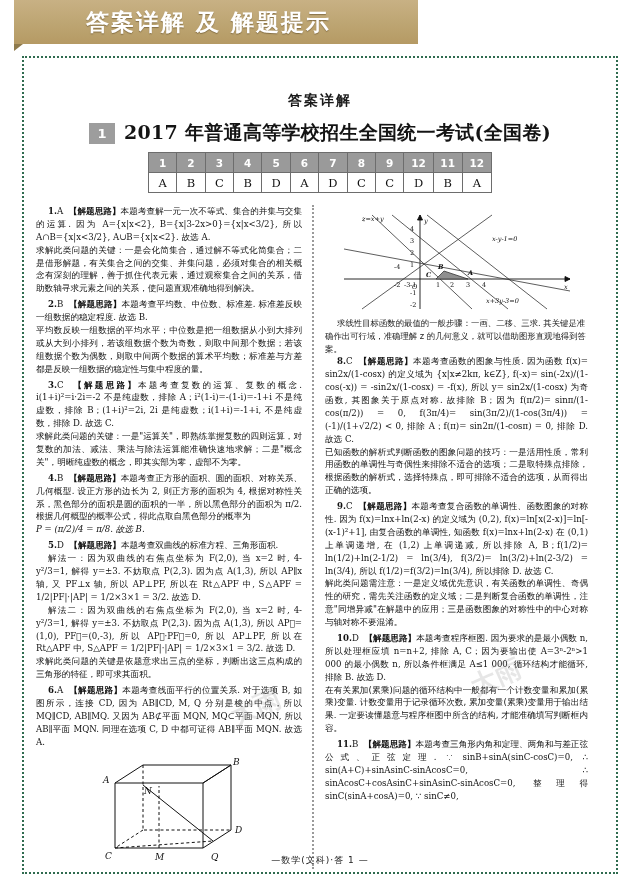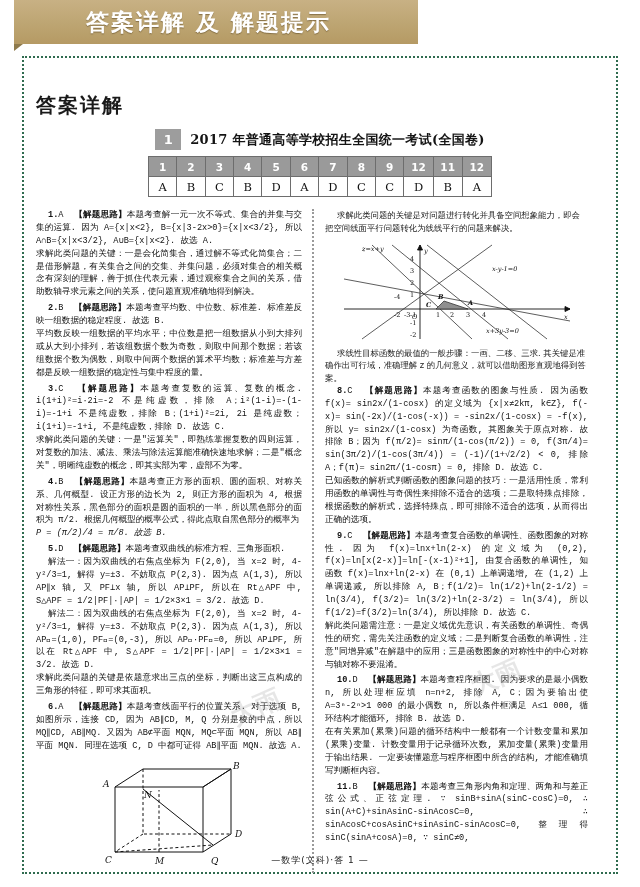--- a/index.html
+++ b/index.html
@@ -31,33 +31,33 @@
     width:596px;height:818px;
     border:2px dotted #2f6b4f;
     box-sizing:border-box;
   }
   .page{
     position:absolute;left:30px;top:62px;width:580px;height:806px;
     box-sizing:border-box;padding:4px 6px 0 6px;
   }
   
   .doc-title{
-    font-size:20px;font-weight:bold;color:#1a1a1a;
+    text-align:center;font-size:14px;font-weight:bold;color:#1a1a1a;
     letter-spacing:2px;margin:26px 0 10px 0;
     font-family:"DejaVu Sans","Liberation Sans",sans-serif;
   }
   .exam-row{
     display:flex;align-items:center;justify-content:center;gap:9px;margin:0 0 6px 0;
   }
   .exam-badge{
     width:26px;height:21px;background:#9d9d9d;color:#ffffff;
     font-weight:bold;font-size:13px;display:flex;align-items:center;justify-content:center;
     font-family:"DejaVu Sans","Liberation Sans",sans-serif;
   }
-  .exam-name{font-size:13px;font-weight:bold;color:#141414;letter-spacing:.3px;}
+  .exam-name{font-size:19px;font-weight:bold;color:#141414;letter-spacing:.3px;}
   
   .ans-table{
     width:344px;margin:2px auto 12px auto;border-collapse:collapse;
     border:1px solid #555;
   }
   .ans-table td{
     border:1px solid #6d6d6d;text-align:center;height:17px;width:28px;
     font-size:11.5px;font-family:"DejaVu Serif","Liberation Serif",serif;
   }
   .ans-table tr.head td{
@@ -67,21 +67,21 @@
   .ans-table tr.body td{background:#ffffff;color:#111;}
   
   .cols{display:flex;gap:0;margin-top:2px;}
   .col{width:276px;box-sizing:border-box;}
   .col.left{padding-right:10px;}
   .col.right{padding-left:11px;border-left:2px dotted #9a9a9a;}
   
   .sol{margin-bottom:3px;}
   .sol p{
     margin:0;font-size:8.6px;line-height:1.5;color:#121212;
-    text-align:justify;text-indent:0;font-family:Liberation Mono, monospace;
+    text-align:justify;text-indent:0;
   }
   .sol p.ind{text-indent:12px;}
   .qnum{font-weight:bold;}
   .tag{font-weight:bold;}
   .note{
     font-size:8.4px;line-height:1.52;color:#1a1a1a;text-indent:12px;
     font-family:"DejaVu Sans","Liberation Sans",sans-serif;margin:0;
   }
   .math{font-style:italic;font-family:"DejaVu Serif","Liberation Serif",serif;}
   .ctr{text-align:center;margin:2px 0;}
@@ -211,21 +211,20 @@
           <text x="70" y="107">M</text>
           <text x="59" y="41">N</text>
           <text x="126" y="107">Q</text>
         </g>
       </svg>
 
     </div>
 
     <div class="col right">
 
-      <p class="note">求解此类问题的关键是对问题进行转化并具备空间想象能力，即会把空间线面平行问题转化为线线平行的问题来解决。</p>
 
 
       <svg class="fig" width="250" height="104" viewBox="0 0 250 104">
         <g stroke="#111" stroke-width="0.9" fill="none">
 
           <path d="M12 70 L238 70"></path>
           <path d="M88 6 L88 100"></path>
           <path d="M238 70 l-5 -2.5 v5 z" fill="#111"></path>
           <path d="M88 6 l-2.5 5 h5 z" fill="#111"></path>
         </g>

